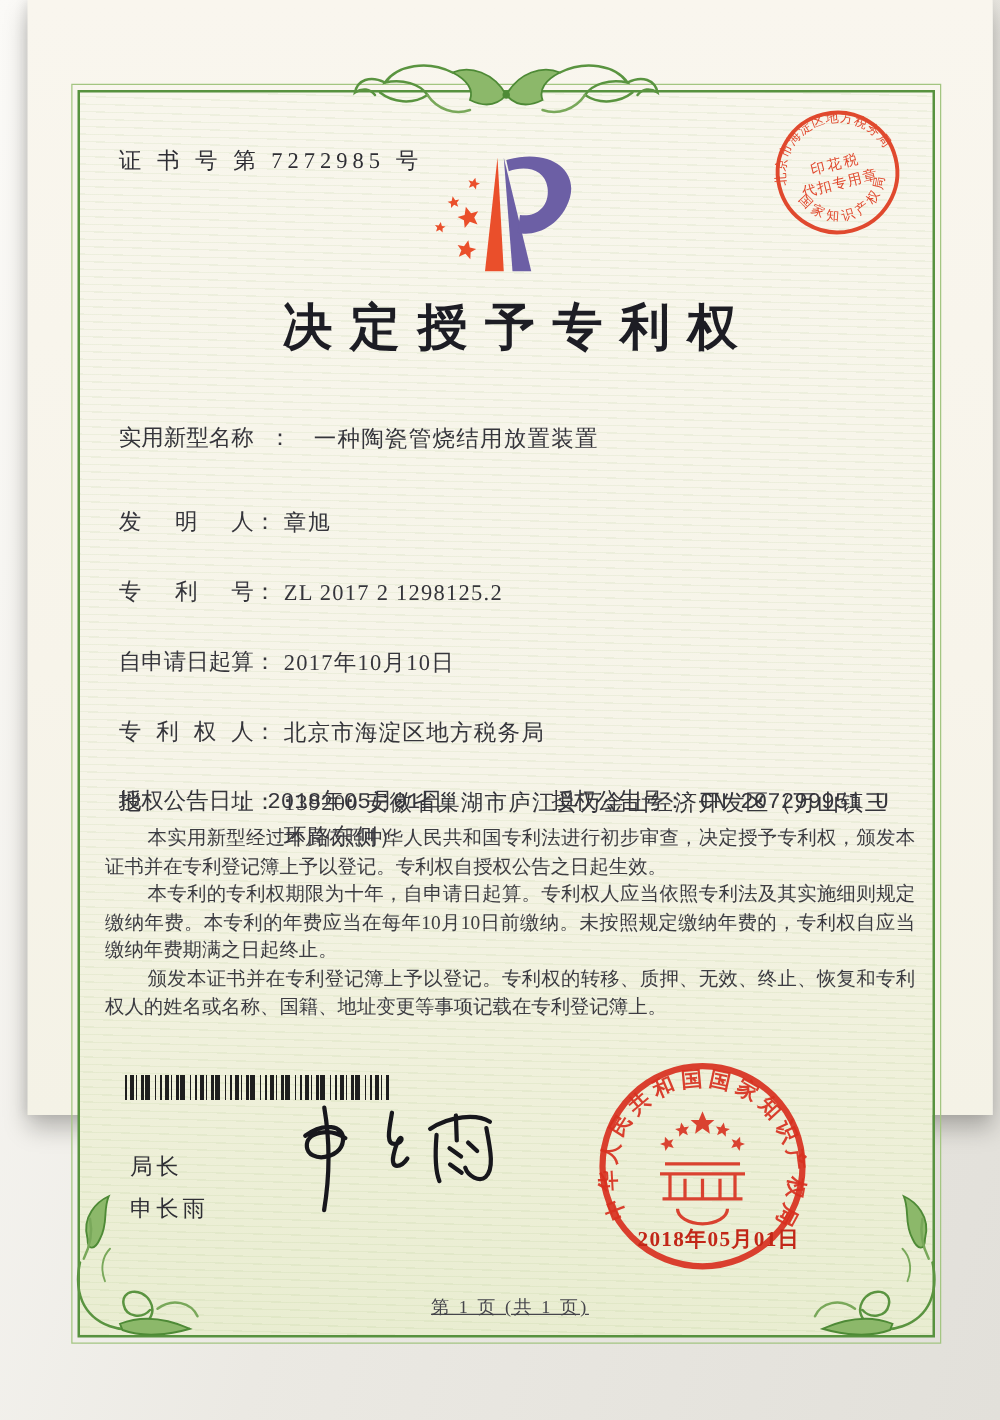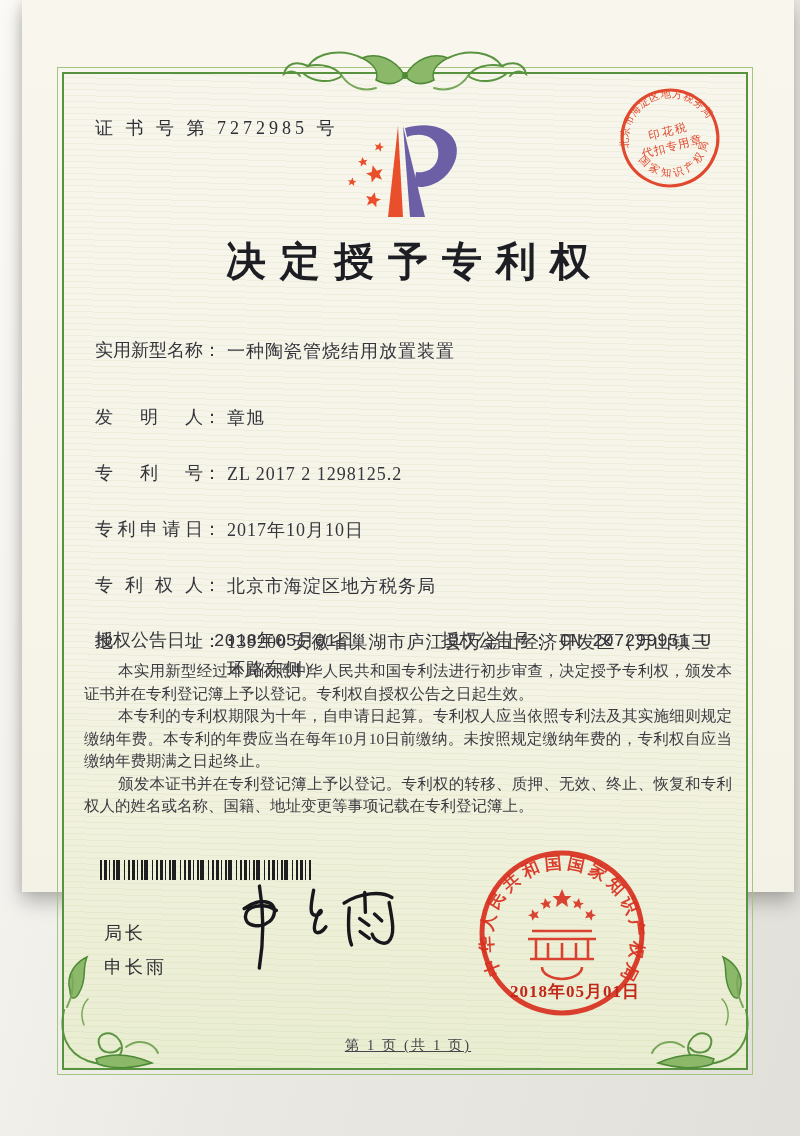--- a/index.html
+++ b/index.html
@@ -32,21 +32,21 @@
 
   .cert-no{position:absolute;left:73px;top:116px;font-size:18px;letter-spacing:4px;color:#2e2e34;}
   .logo{position:absolute;left:306px;top:118px;}
   .stamp-top{position:absolute;left:596px;top:86px;transform:rotate(-14deg);}
   .title{
     position:absolute;left:0;top:234px;width:772px;text-align:center;
     font-size:40px;font-weight:bold;letter-spacing:14px;color:#1d1d24;text-indent:14px;
   }
   .fields{position:absolute;left:73px;top:338px;width:640px;font-size:18px;}
   .frow{margin-bottom:29px;display:flex;align-items:flex-start;}
-  .frow.first{margin-bottom:40px;}
+  .frow.first{margin-bottom:40px;gap:12px;}
   .flabel{display:inline-block;width:108px;text-align:justify;text-align-last:justify;color:#35353b;flex:none;}
   .colon{flex:none;margin-right:6px;}
   .fvalue{display:inline-block;max-width:486px;letter-spacing:1px;line-height:27px;}
   .grant-row{position:absolute;left:73px;top:628px;width:616px;display:flex;justify-content:space-between;font-size:18px;font-family:Liberation Mono, monospace;}
   .grant-cell{white-space:nowrap;}
   .body-text{position:absolute;left:62px;top:660px;width:648px;font-size:15.5px;line-height:22.5px;text-align:justify;color:#3c3c42;}
   .body-text p{margin:0;text-indent:2.2em;}
   .barcode{
     position:absolute;left:78px;top:860px;width:212px;height:20px;
     background:repeating-linear-gradient(90deg,
@@ -153,21 +153,21 @@
       <span class="flabel">发明人</span>
         <span class="colon">：</span>
       <span class="fvalue">章旭</span>
     </div>
     <div class="frow">
       <span class="flabel">专利号</span>
         <span class="colon">：</span>
       <span class="fvalue">ZL 2017 2 1298125.2</span>
     </div>
     <div class="frow">
-      <span class="flabel">专利申请日</span>
+      <span class="flabel">自申请日起算</span>
         <span class="colon">：</span>
       <span class="fvalue">2017年10月10日</span>
     </div>
     <div class="frow">
       <span class="flabel">专利权人</span>
         <span class="colon">：</span>
       <span class="fvalue">北京市海淀区地方税务局</span>
     </div>
     <div class="frow">
       <span class="flabel">地址</span>

